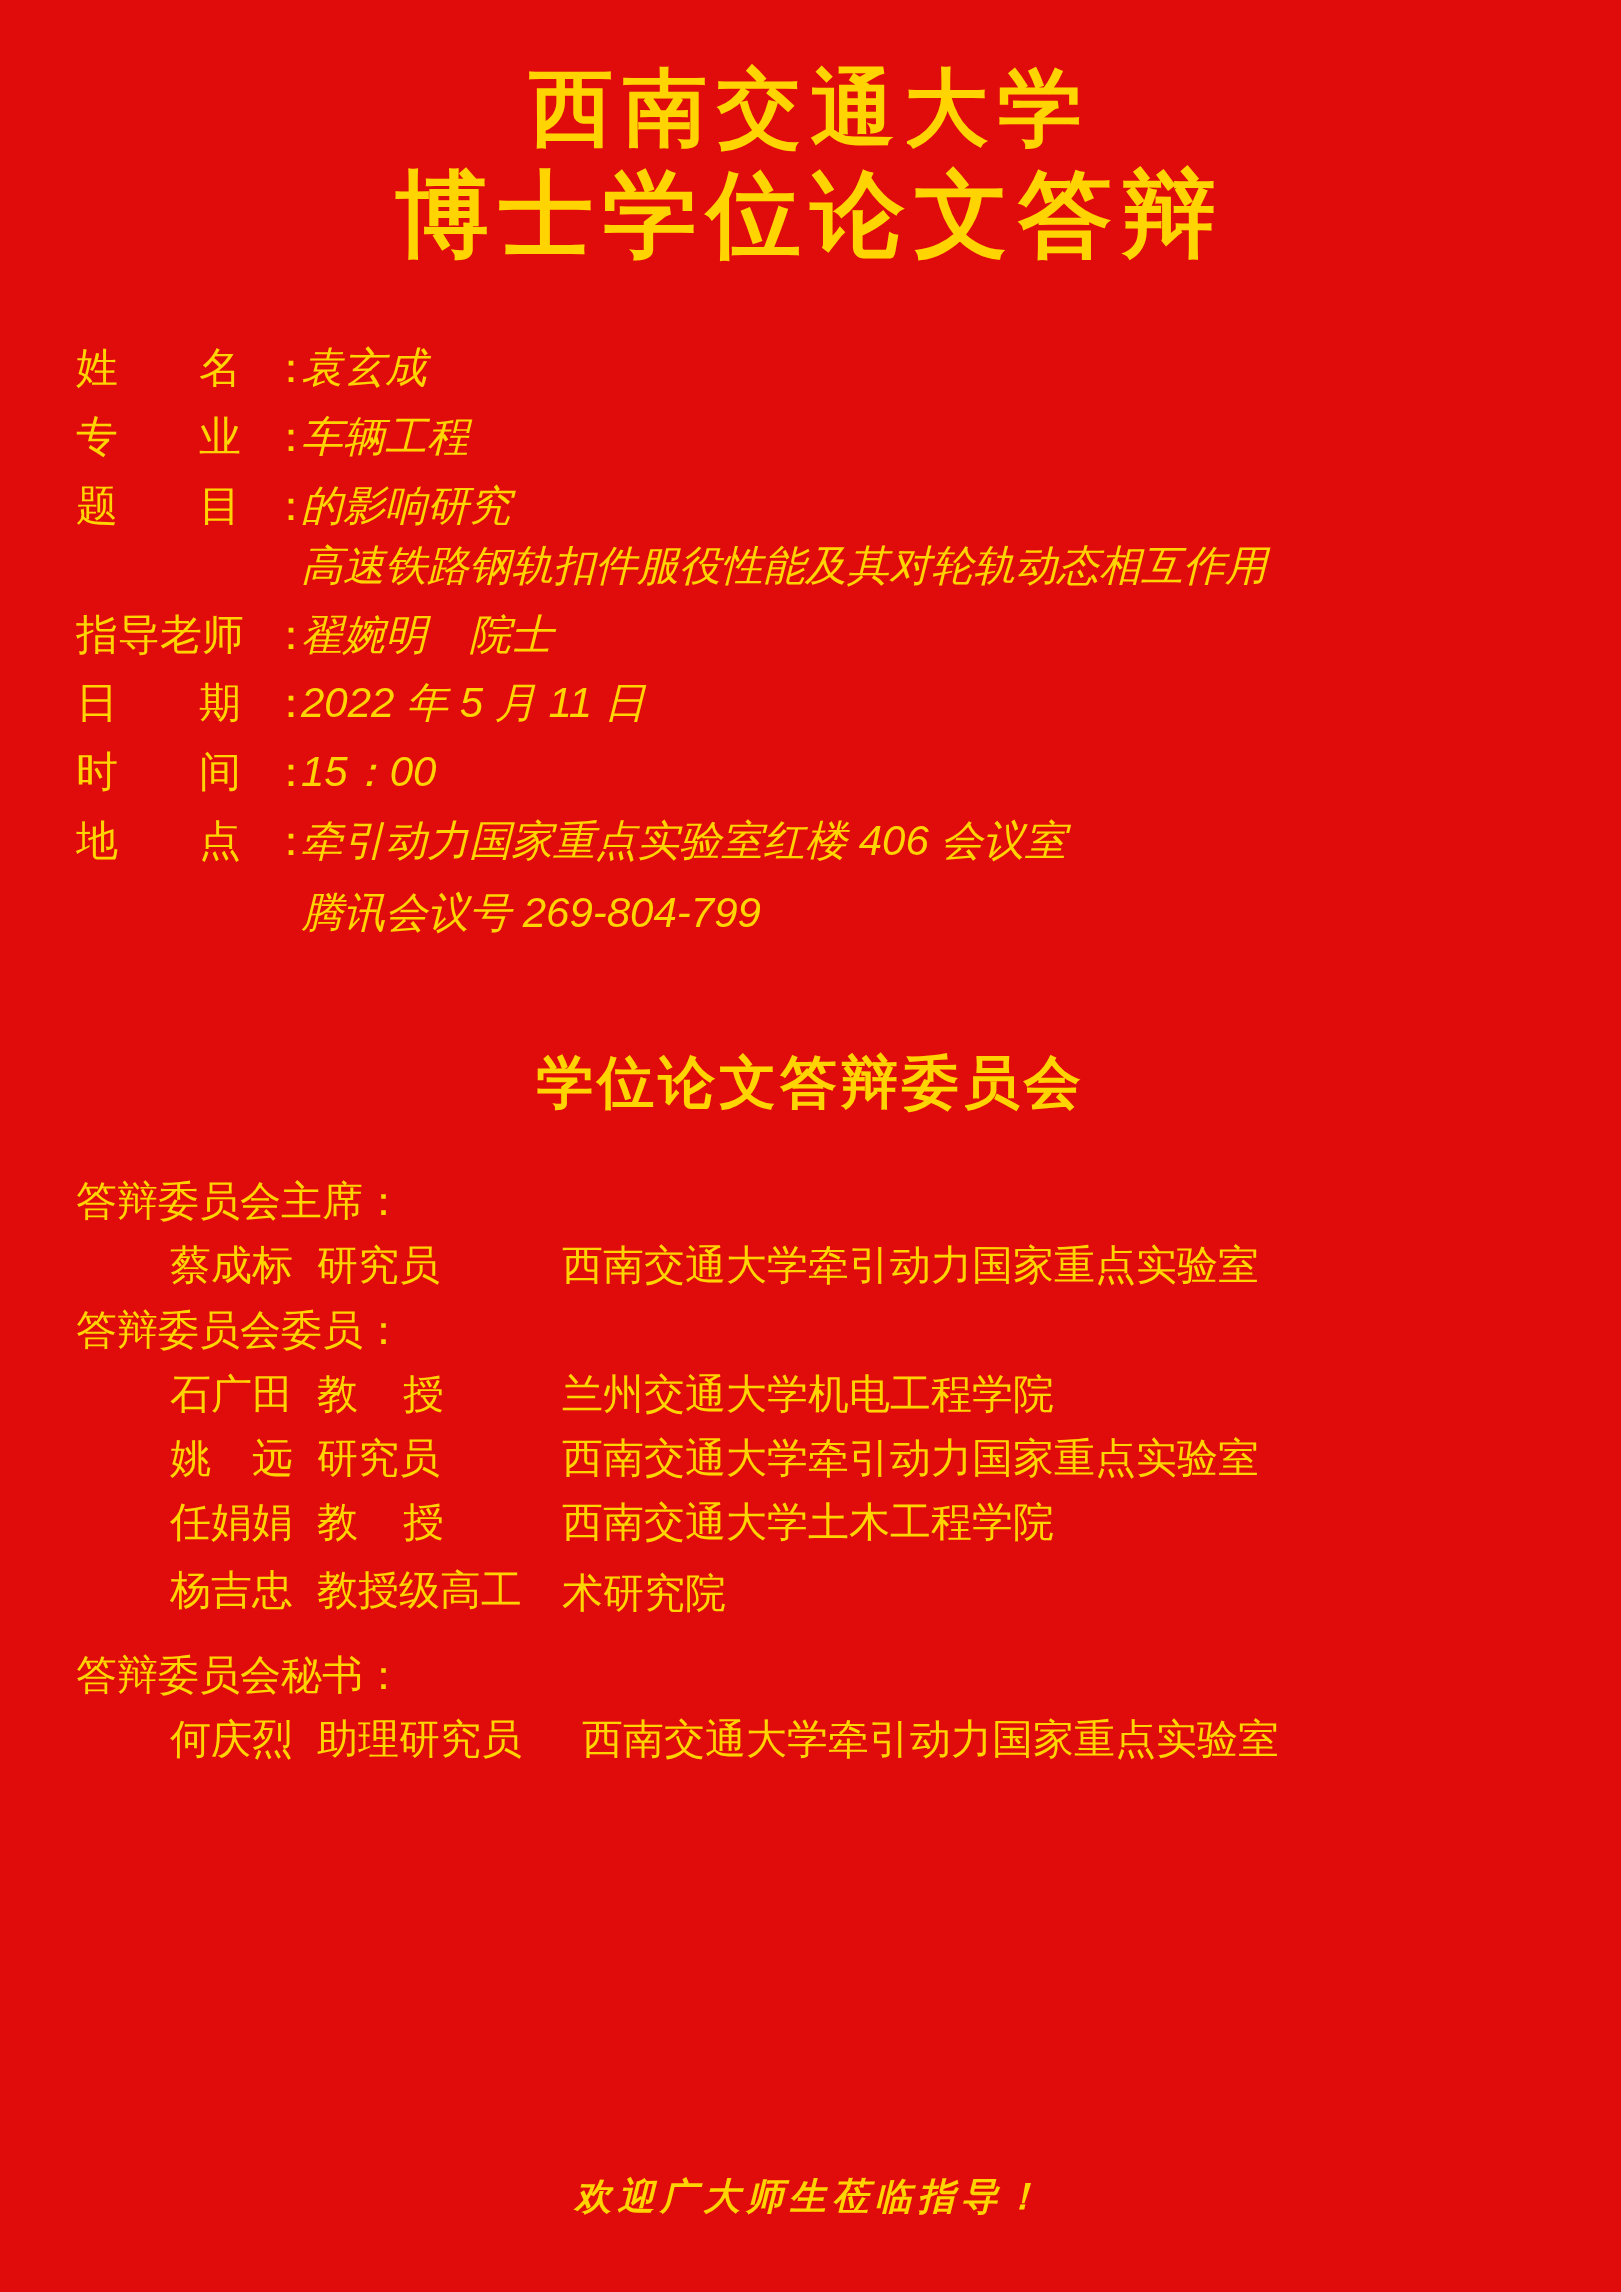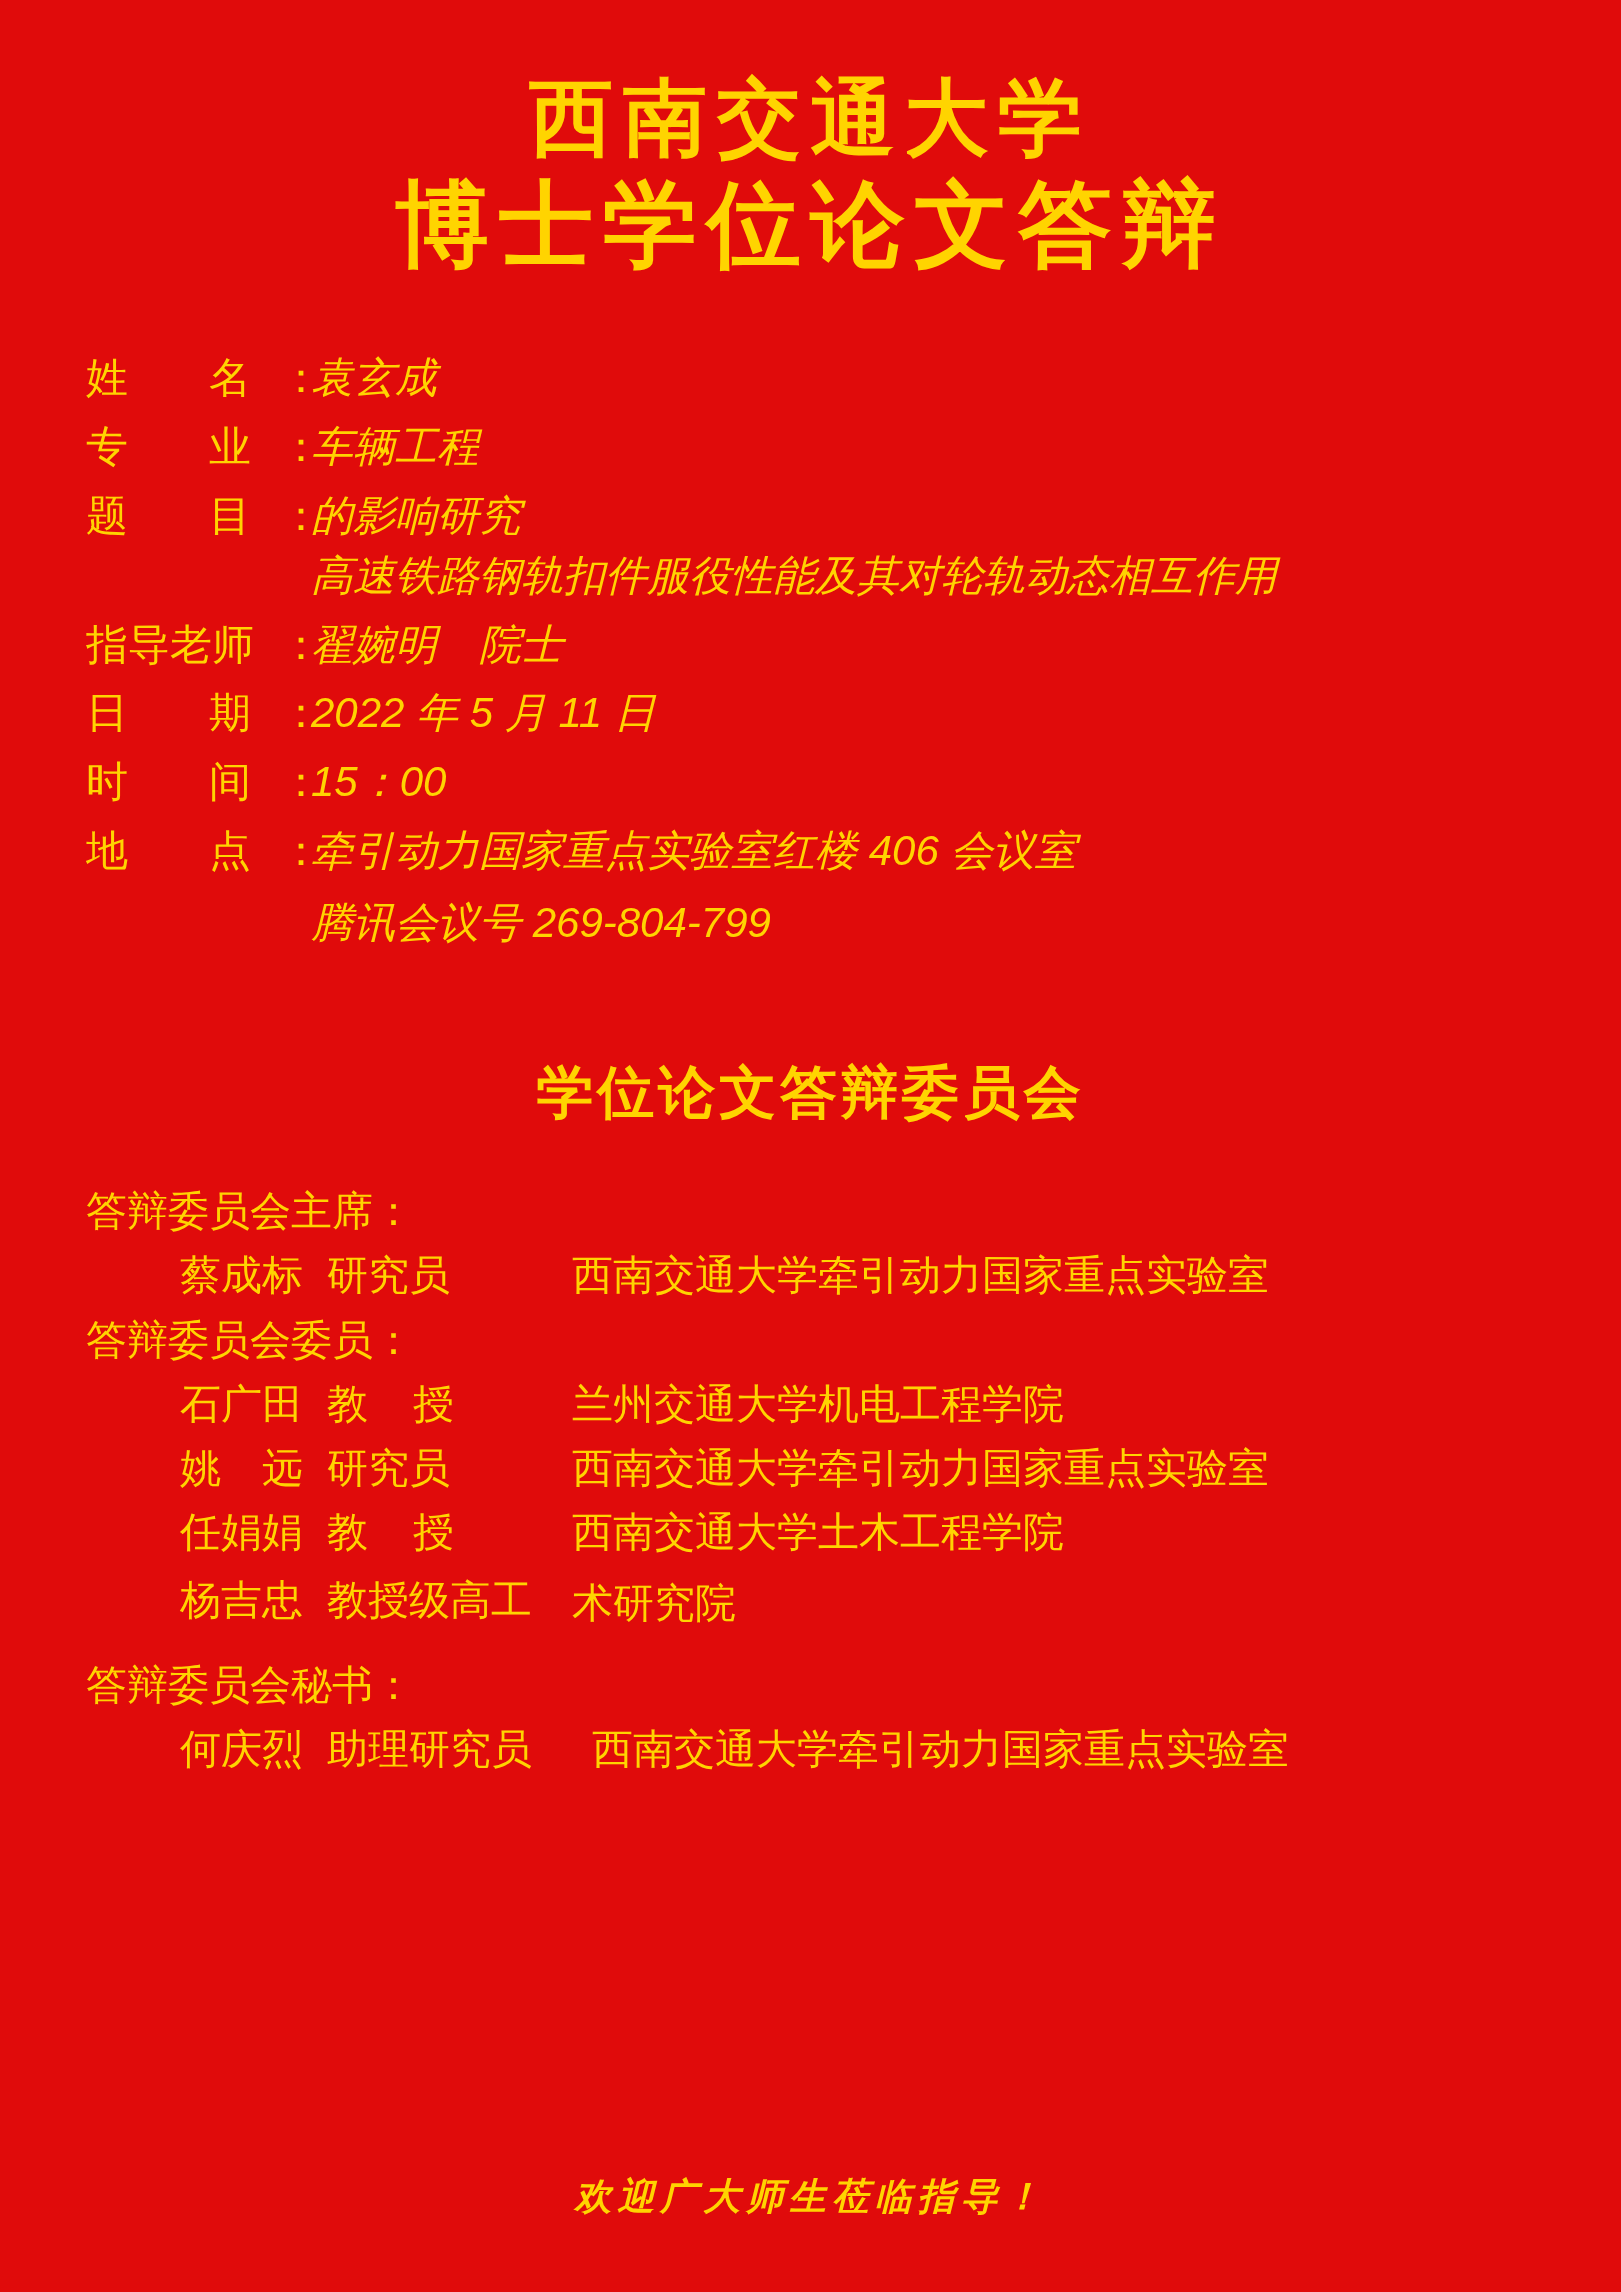--- a/index.html
+++ b/index.html
@@ -12,21 +12,21 @@
     background: #e00b0b;
     font-family: "Liberation Sans", sans-serif;
     color: #ffd400;
     overflow: hidden;
   }
   .poster {
     position: relative;
     width: 1621px;
     height: 2293px;
     box-sizing: border-box;
-    padding: 10px;
+    padding: 0;
   }
   
   .title-block {
     text-align: center;
     padding-top: 61px;
   }
   .title-line1 {
     font-size: 84px;
     font-weight: bold;
     letter-spacing: 9.8px;

